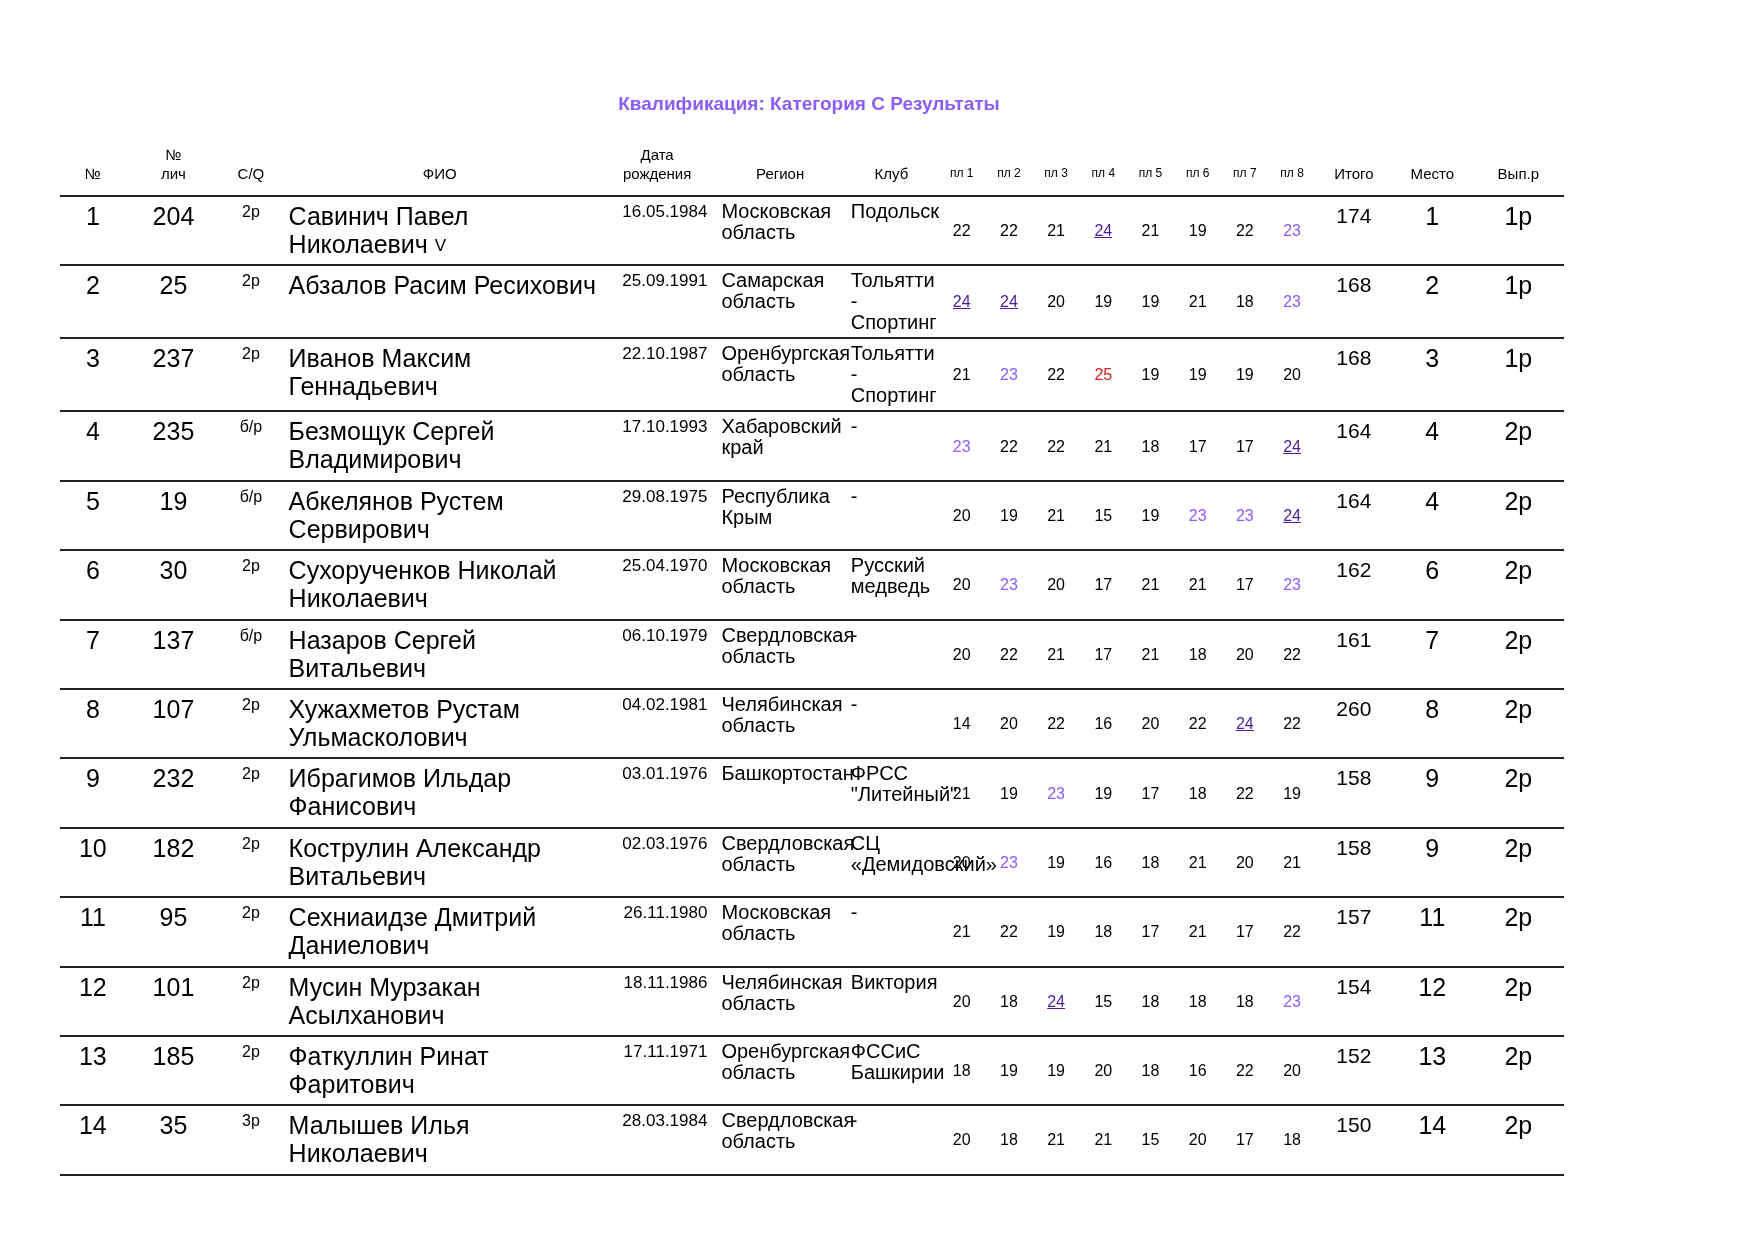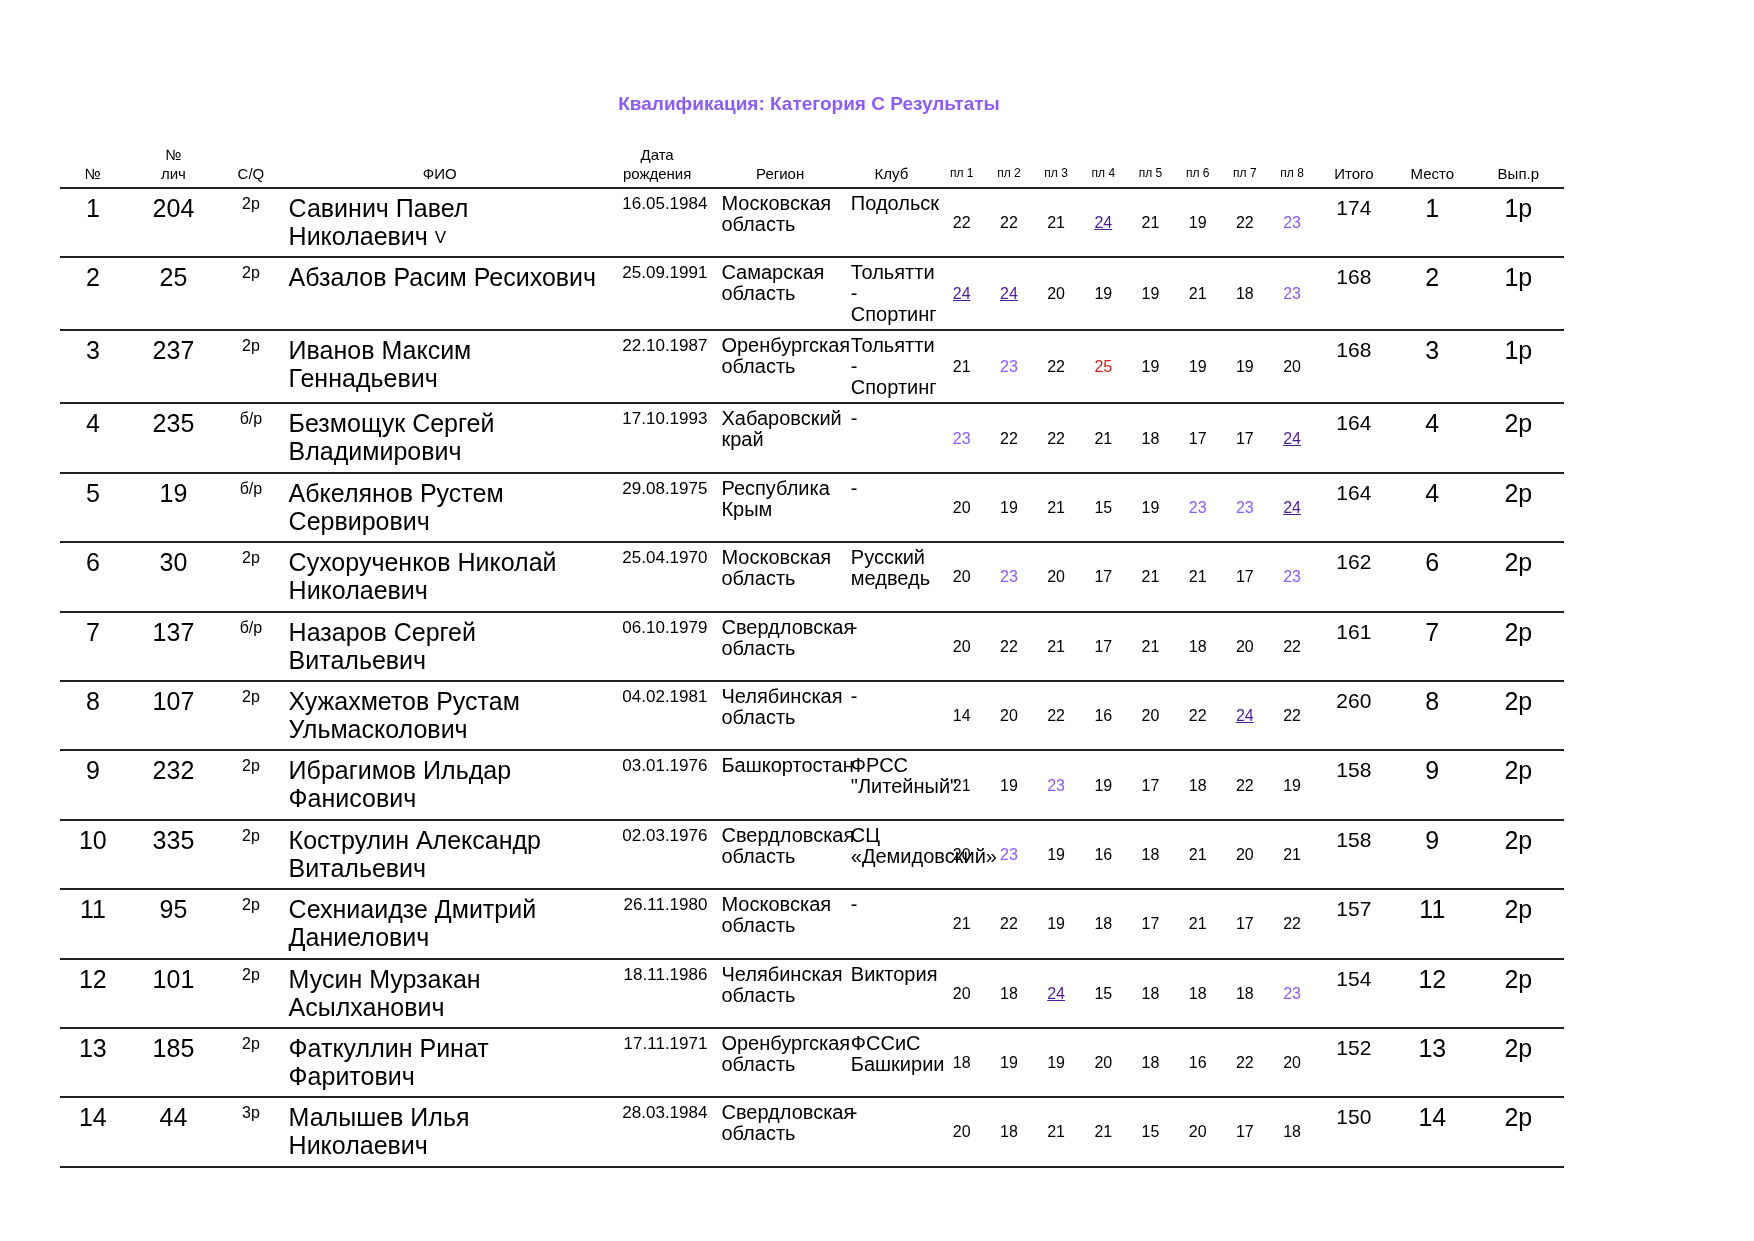--- a/index.html
+++ b/index.html
@@ -3,21 +3,21 @@
 <meta charset="utf-8">
 <style>
   html, body { margin:0; padding:0; background:#ffffff; }
   body { width:1754px; height:1241px; position:relative; overflow:hidden;
          font-family:"Liberation Sans", sans-serif; color:#000; }
   .title { position:absolute; top:93px; left:0; width:1618px; text-align:center;
            font-weight:bold; font-size:19px; color:#8b5cf6; }
   table.results { position:absolute; left:60px; top:145px; border-collapse:collapse;
                   table-layout:fixed; width:1504px; }
   table.results th { font-weight:normal; font-size:15px; vertical-align:bottom;
-                     padding:0 0 4px 0; text-align:center; line-height:19px;
+                     padding:0 0 12px 0; text-align:center; line-height:19px;
                      border-bottom:2px solid #222; white-space:nowrap; }
   table.results th.shot { font-size:12px; }
   table.results td { border-bottom:2px solid #222; vertical-align:top; padding:0;
                      line-height:21px; }
   .c-no, .c-bib { text-align:center; font-size:25px; padding-top:5px !important; line-height:28px !important; }
   .c-cq { text-align:center; font-size:16px; padding-top:4px !important; }
   .c-name { font-size:25px; line-height:28px !important; padding:5px 0 4px 8px !important; }
   .c-dob { font-size:17px; padding-top:4px !important; text-align:right; padding-right:8px !important; }
   .c-reg, .c-club { font-size:20px; padding:4px 2px 4px 6px !important; }
   .c-shot { text-align:center; font-size:16px; vertical-align:middle !important; }
@@ -261,21 +261,21 @@
     <td class="c-shot">18</td>
     <td class="c-shot">22</td>
     <td class="c-shot">19</td>
     <td class="c-total">158</td>
     <td class="c-place">9</td>
     <td class="c-rank">2р</td>
   </tr>
 
   <tr>
     <td class="c-no">10</td>
-    <td class="c-bib">335</td>
+    <td class="c-bib">182</td>
     <td class="c-cq">2р</td>
     <td class="c-name"><span>Кострулин Александр Витальевич</span> <span class="mark"></span></td>
     <td class="c-dob">02.03.1976</td>
     <td class="c-reg">Свердловская область</td>
     <td class="c-club">СЦ «Демидовский»</td>
     <td class="c-shot">20</td>
     <td class="c-shot hit-23">23</td>
     <td class="c-shot">19</td>
     <td class="c-shot">16</td>
     <td class="c-shot">18</td>
@@ -345,21 +345,21 @@
     <td class="c-shot">16</td>
     <td class="c-shot">22</td>
     <td class="c-shot">20</td>
     <td class="c-total">152</td>
     <td class="c-place">13</td>
     <td class="c-rank">2р</td>
   </tr>
 
   <tr>
     <td class="c-no">14</td>
-    <td class="c-bib">44</td>
+    <td class="c-bib">35</td>
     <td class="c-cq">3р</td>
     <td class="c-name"><span>Малышев Илья Николаевич</span> <span class="mark"></span></td>
     <td class="c-dob">28.03.1984</td>
     <td class="c-reg">Свердловская область</td>
     <td class="c-club">-</td>
     <td class="c-shot">20</td>
     <td class="c-shot">18</td>
     <td class="c-shot">21</td>
     <td class="c-shot">21</td>
     <td class="c-shot">15</td>

